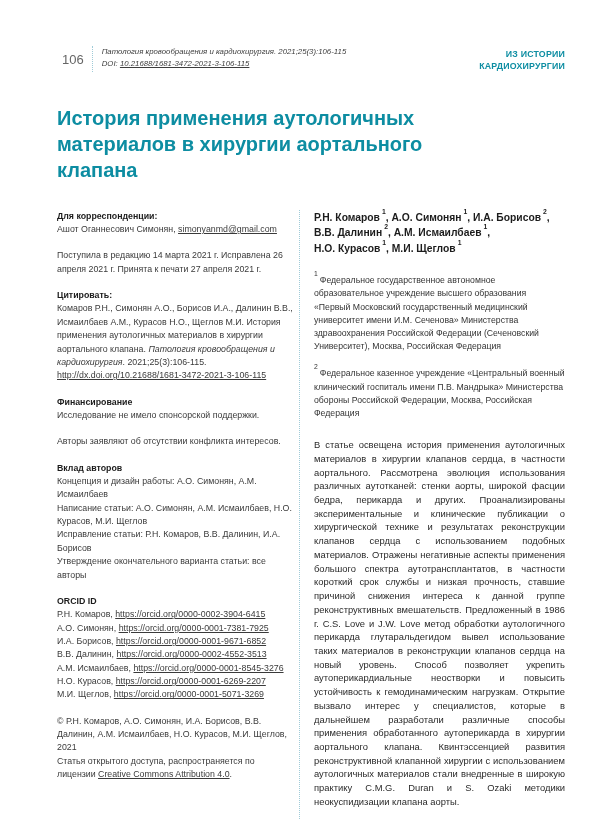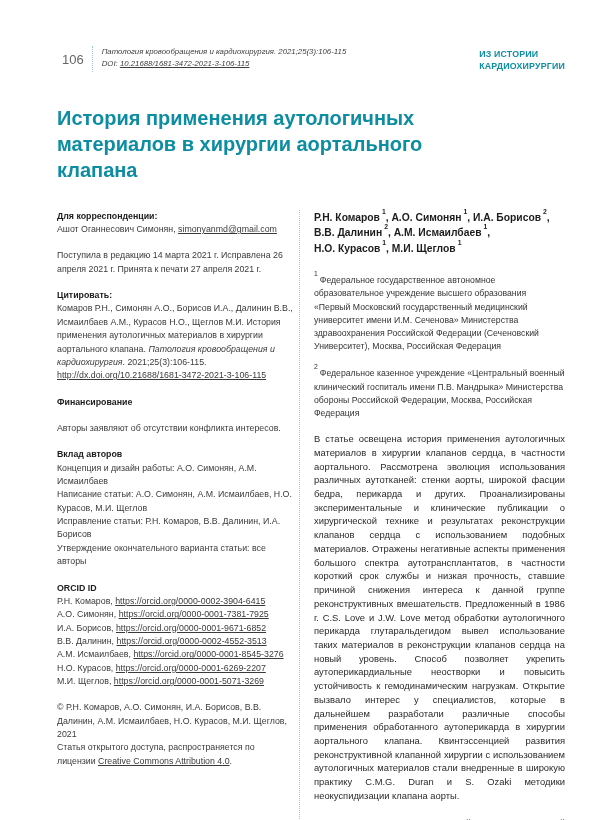--- a/index.html
+++ b/index.html
@@ -15,21 +15,21 @@
 
   
   .header { display: flex; align-items: flex-start; padding-left: 5px; }
   .page-number { font-size: 13px; color: #666; padding-top: 6px; }
   .hdr-sep { border-left: 1px dotted #9fcbd8; height 26px; height: 26px; margin: 0 9px 0 8px; }
   .journal-info { font-size: 7.8px; line-height: 1.5; color: #3d3d3d; font-style: italic; }
   .journal-info .lnk { text-decoration: underline; }
   .header-spacer { flex: 1; }
   .section-label {
     font-size: 8.8px; font-weight: bold; color: var(--accent);
-    line-height: 1.4; letter-spacing: 0.2px; padding-top: 2px;
+    text-align: right; line-height: 1.4; letter-spacing: 0.2px; padding-top: 2px;
   }
 
   
   .article-title {
     margin-top: 32px;
     font-size: 20px; font-weight: bold; color: var(--accent);
     line-height: 1.3; max-width: 440px;
   }
 
   
@@ -46,21 +46,21 @@
   .it { font-style: italic; }
   .wrap-any { word-wrap: break-word; }
 
   
   .authors { font-weight: bold; font-size: 10.3px; line-height: 1.5; color: #1c1c1c; }
   .authors sup, .affil sup { font-size: 6.8px; position: relative; top: -3px; }
   .authors sup { margin-left: 2px; }
   .affil { font-size: 8.7px; line-height: 1.52; color: #333; margin-bottom: 12px; }
   .affil sup { margin-right: 2px; }
   .authors-block { margin-bottom: 15px; }
-  .abstract { text-align: justify; margin-top: 12px; margin-bottom: 13px; }
+  .abstract { text-align: justify; margin-top: 18px; margin-bottom: 13px; }
   .keywords { text-align: justify; }
   .kw-label { font-weight: bold; color: var(--accent); padding-left: 16px; }
 </style>
 </head>
 <body>
 
 <div class="page" style="--accent:#0d8da2;">
 
   <div class="header">
     <div class="page-number">106</div>
@@ -89,20 +89,21 @@
 
       <div class="sec">Поступила в редакцию 14 марта 2021 г. Исправлена 26 апреля 2021 г. Принята к печати 27 апреля 2021 г.</div>
 
       <div class="sec">
         <div class="sec-h">Цитировать:</div>
         <div class="wrap-any"><span>Комаров Р.Н., Симонян А.О., Борисов И.А., Далинин В.В., Исмаилбаев А.М., Курасов Н.О., Щеглов М.И. История применения аутологичных материалов в хирургии аортального клапана. </span><span class="it">Патология кровообращения и кардиохирургия</span><span>. 2021;25(3):106-115. </span><span class="lnk">http://dx.doi.org/10.21688/1681-3472-2021-3-106-115</span></div>
       </div>
 
       <div class="sec">
         <div class="sec-h">Финансирование</div>
+        <div>Исследование не имело спонсорской поддержки.</div>
       </div>
 
       <div class="sec">
         <div>Авторы заявляют об отсутствии конфликта интересов.</div>
       </div>
 
       <div class="sec">
         <div class="sec-h">Вклад авторов</div>
         <div>Концепция и дизайн работы: А.О. Симонян, А.М. Исмаилбаев</div>
         <div>Написание статьи: А.О. Симонян, А.М. Исмаилбаев, Н.О. Курасов, М.И. Щеглов</div>

